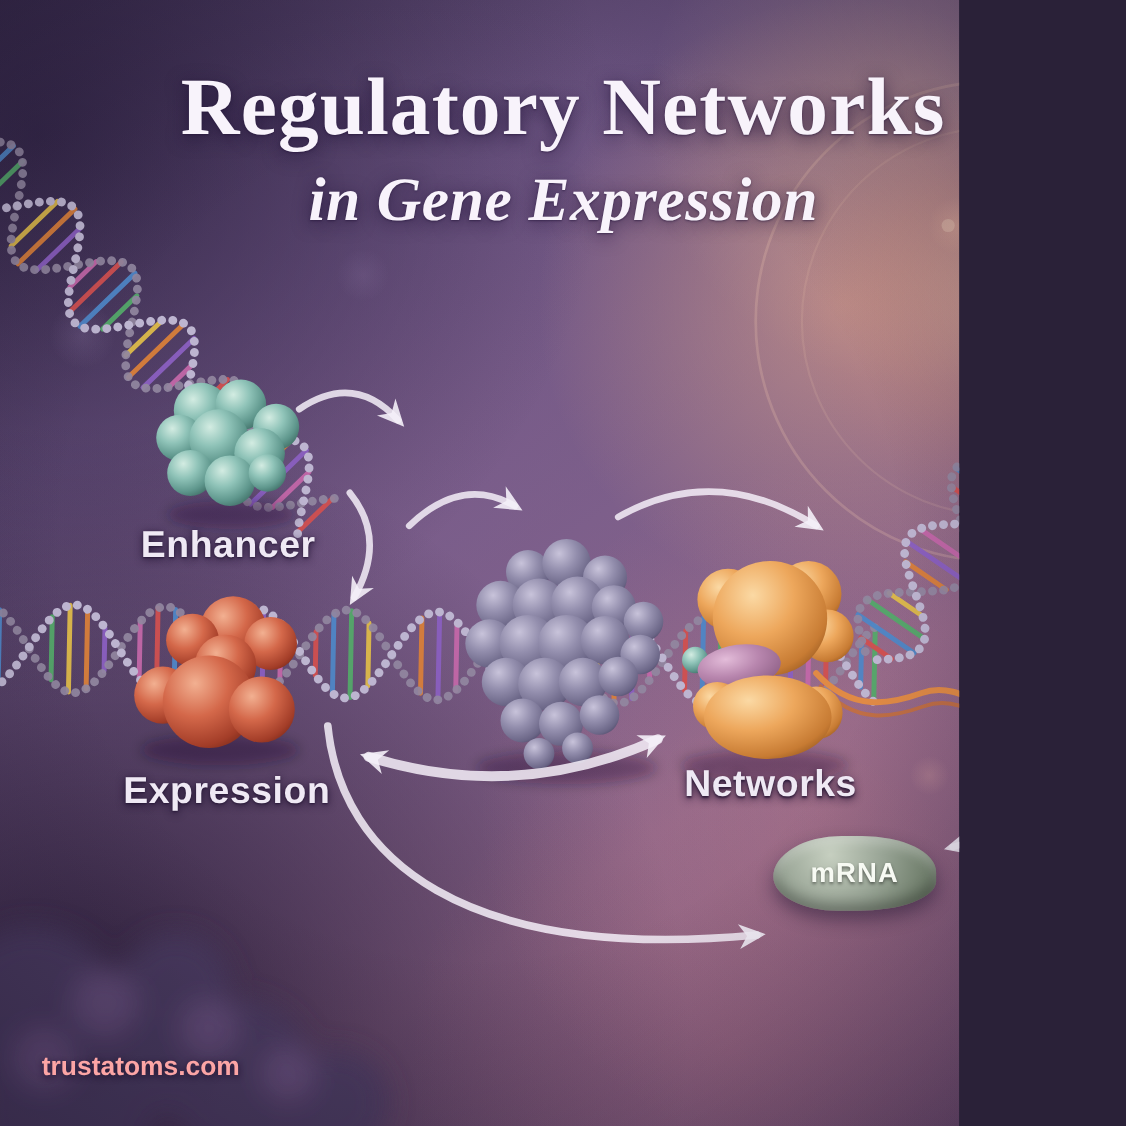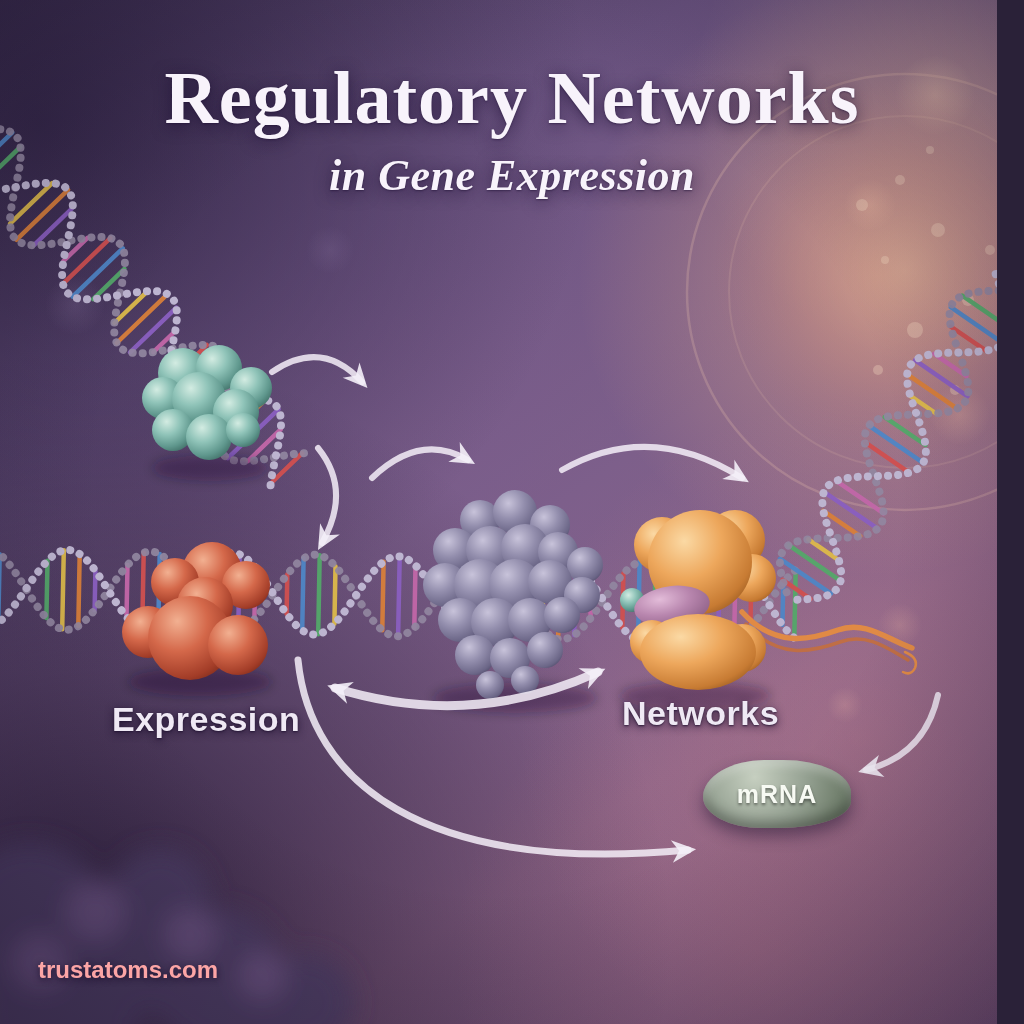--- a/index.html
+++ b/index.html
@@ -1,16 +1,16 @@
 <!DOCTYPE html>
 <html><head>
 <meta charset="utf-8">
 <style>
   html,body{margin:0;padding:0;background:#2a2138;}
-  .stage{position:relative;width:997px;height:1024px;overflow:hidden;
+  .stage{position:relative;width:872px;height:1024px;overflow:hidden;
     font-family:"Liberation Sans",sans-serif;}
   
   .bg{position:absolute;inset:0;
     background:
       radial-gradient(circle 40px at 935px 95px,  rgba(255,215,180,.30), rgba(255,215,180,0)),
       radial-gradient(circle 26px at 870px 205px, rgba(255,205,175,.26), rgba(255,205,175,0)),
       radial-gradient(circle 30px at 960px 415px, rgba(255,200,170,.24), rgba(255,200,170,0)),
       radial-gradient(circle 22px at 900px 625px, rgba(255,195,170,.20), rgba(255,195,170,0)),
       radial-gradient(circle 18px at 845px 705px, rgba(255,195,175,.18), rgba(255,195,175,0)),
       radial-gradient(circle 30px at 75px 305px,  rgba(190,165,215,.14), rgba(190,165,215,0)),
@@ -25,21 +25,21 @@
       linear-gradient(145deg,#4d3e62 0%,#6a5380 28%,#7d5f88 52%,#8a6386 72%,#6c4d72 100%);
   }
   .vignette{position:absolute;inset:0;
     background:radial-gradient(circle at 50% 48%, rgba(0,0,0,0) 55%, rgba(18,10,30,.30) 100%);}
   svg.scene{position:absolute;inset:0;}
   
   .title{position:absolute;left:0;width:1024px;text-align:center;color:#f8f3fb;
     font-family:"Liberation Serif",serif;
     text-shadow:0 3px 16px rgba(28,14,50,.65),0 1px 2px rgba(35,18,55,.55);}
   .title-1{top:56px;font-size:74px;font-weight:700;letter-spacing:1px;}
-  .title-2{top:150px;font-size:44px;font-weight:600;font-style:italic;letter-spacing:.5px;}
+  .title-2{top:150px;font-size:56px;font-weight:600;font-style:italic;letter-spacing:.5px;}
   .label{position:absolute;color:#efe9f4;font-size:34px;font-weight:700;letter-spacing:.5px;
     text-shadow:0 2px 8px rgba(28,14,45,.85),0 1px 2px rgba(28,14,45,.7);}
   .label-enhancer{left:128px;top:476px;}
   .label-repressor{left:112px;top:700px;}
   .label-promoter{left:622px;top:694px;}
   .watermark{position:absolute;left:38px;top:956px;color:#fca5a5;font-size:24px;
     font-weight:700;text-shadow:0 2px 6px rgba(25,12,40,.8);}
   
   .mrna{position:absolute;left:703px;top:760px;width:148px;height:68px;
     border-radius:48% 52% 55% 45% / 62% 55% 45% 52%;
@@ -322,20 +322,21 @@
       <path d="M298 660 C310 780 420 875 688 850" stroke-width="7" marker-end="url(#ah)"></path>
       <path d="M938 695 Q925 755 866 770" stroke-width="6" marker-end="url(#ah)"></path>
     </g>
   </svg>
 
   <div class="vignette"></div>
 
   <div class="title title-1">Regulatory Networks</div>
   <div class="title title-2">in Gene Expression</div>
 
+  <div class="label label-enhancer">Enhancer</div>
   <div class="label label-repressor">Expression</div>
   <div class="label label-promoter">Networks</div>
 
   <div class="mrna">
     <span>mRNA</span>
   </div>
 
   <div class="watermark">trustatoms.com</div>
 </div>
 

